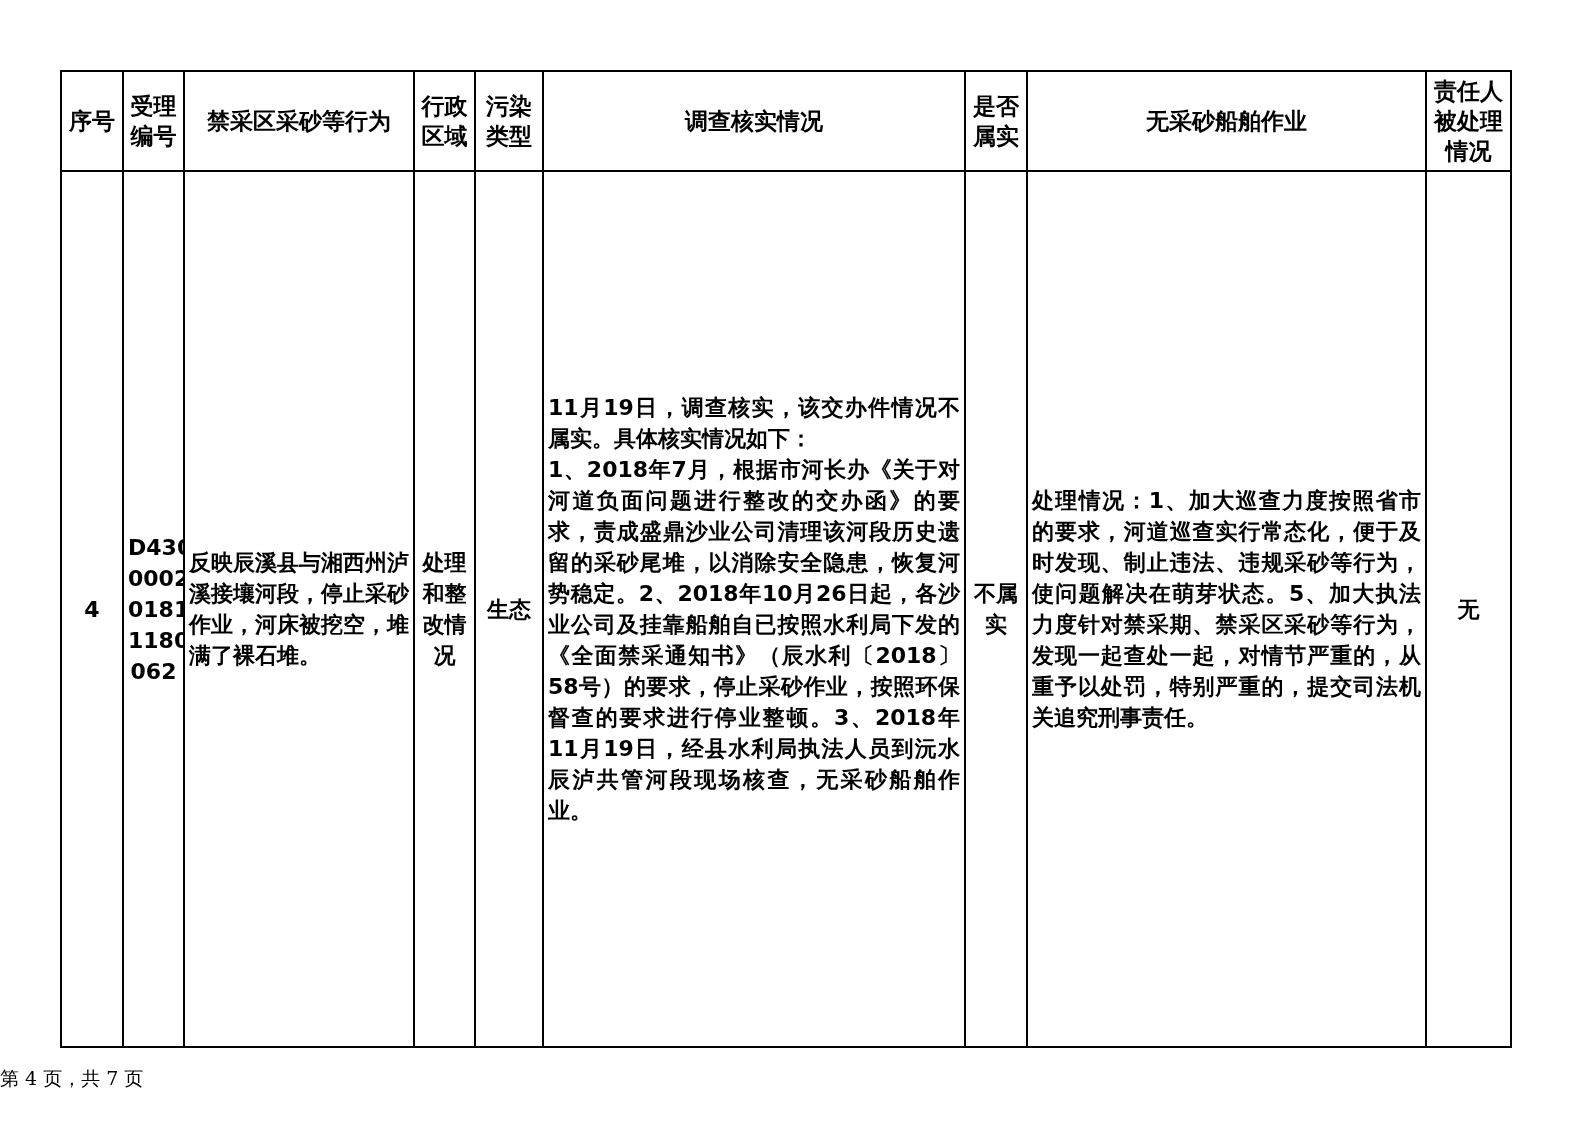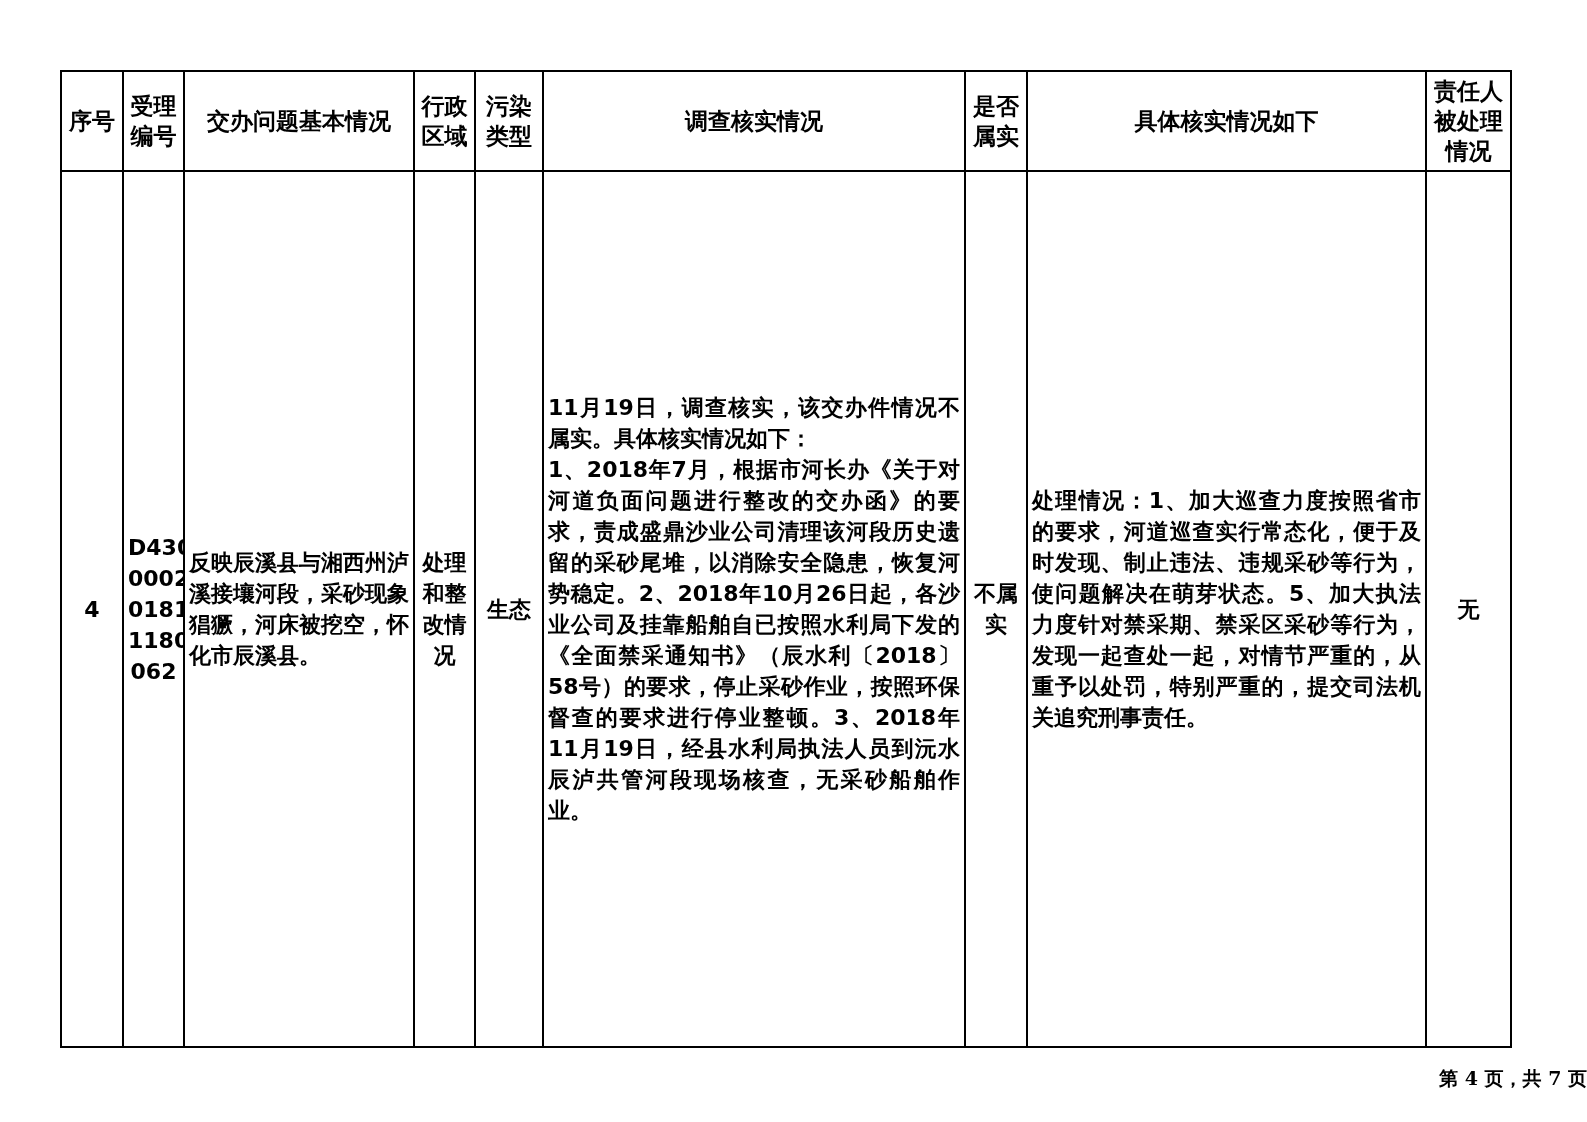--- a/index.html
+++ b/index.html
@@ -56,24 +56,24 @@
   }
   .bold-label {
     font-weight: 900;
     font-family: Liberation Serif, serif;
   }
   .footer {
     position: absolute;
     top: 1066px;
     left: 0;
     width: 100%;
-    text-align: right;
+    text-align: left;
     font-family: "DejaVu Serif", serif;
     font-size: 19px;
-    font-weight: 700;
+    font-weight: 400;
     color: #000000;
   }
 </style>
 </head>
 <body>
 
 <div class="page">
 
   <table class="report">
     <colgroup>
@@ -85,43 +85,43 @@
       <col style="width:422px">
       <col style="width:62px">
       <col style="width:399px">
       <col style="width:85px">
     </colgroup>
     <thead>
       <tr>
         <th>序号</th>
         <th>受理
 编号</th>
-        <th>交办问题基本情况</th>
+        <th>禁采区采砂等行为</th>
         <th>行政
 区域</th>
         <th>污染
 类型</th>
         <th>调查核实情况</th>
         <th>是否
 属实</th>
-        <th>具体核实情况如下</th>
+        <th>无采砂船舶作业</th>
         <th>责任人
 被处理
 情况</th>
       </tr>
     </thead>
     <tbody>
       <tr>
         <td class="center">4</td>
         <td class="center">D430
 0002
 0181
 1180
 062</td>
-        <td class="long">反映辰溪县与湘西州泸溪接壤河段，采砂现象猖獗，河床被挖空，怀化市辰溪县。</td>
+        <td class="long">反映辰溪县与湘西州泸溪接壤河段，停止采砂作业，河床被挖空，堆满了裸石堆。</td>
         <td class="center">处理和整改情况</td>
         <td class="center">生态</td>
         <td class="long">11月19日，调查核实，该交办件情况不属实。具体核实情况如下：
 1、2018年7月，根据市河长办《关于对河道负面问题进行整改的交办函》的要求，责成盛鼎沙业公司清理该河段历史遗留的采砂尾堆，以消除安全隐患，恢复河势稳定。2、2018年10月26日起，各沙业公司及挂靠船舶自已按照水利局下发的《全面禁采通知书》（辰水利〔2018〕58号）的要求，停止采砂作业，按照环保督查的要求进行停业整顿。3、2018年11月19日，经县水利局执法人员到沅水辰泸共管河段现场核查，无采砂船舶作业。</td>
         <td class="center">不属实</td>
         <td class="long"><span class="bold-label">处理情况：</span><span>1、加大巡查力度按照省市的要求，河道巡查实行常态化，便于及时发现、制止违法、违规采砂等行为，使问题解决在萌芽状态。5、加大执法力度针对禁采期、禁采区采砂等行为，发现一起查处一起，对情节严重的，从重予以处罚，特别严重的，提交司法机关追究刑事责任。</span></td>
         <td class="center">无</td>
       </tr>
     </tbody>
   </table>

